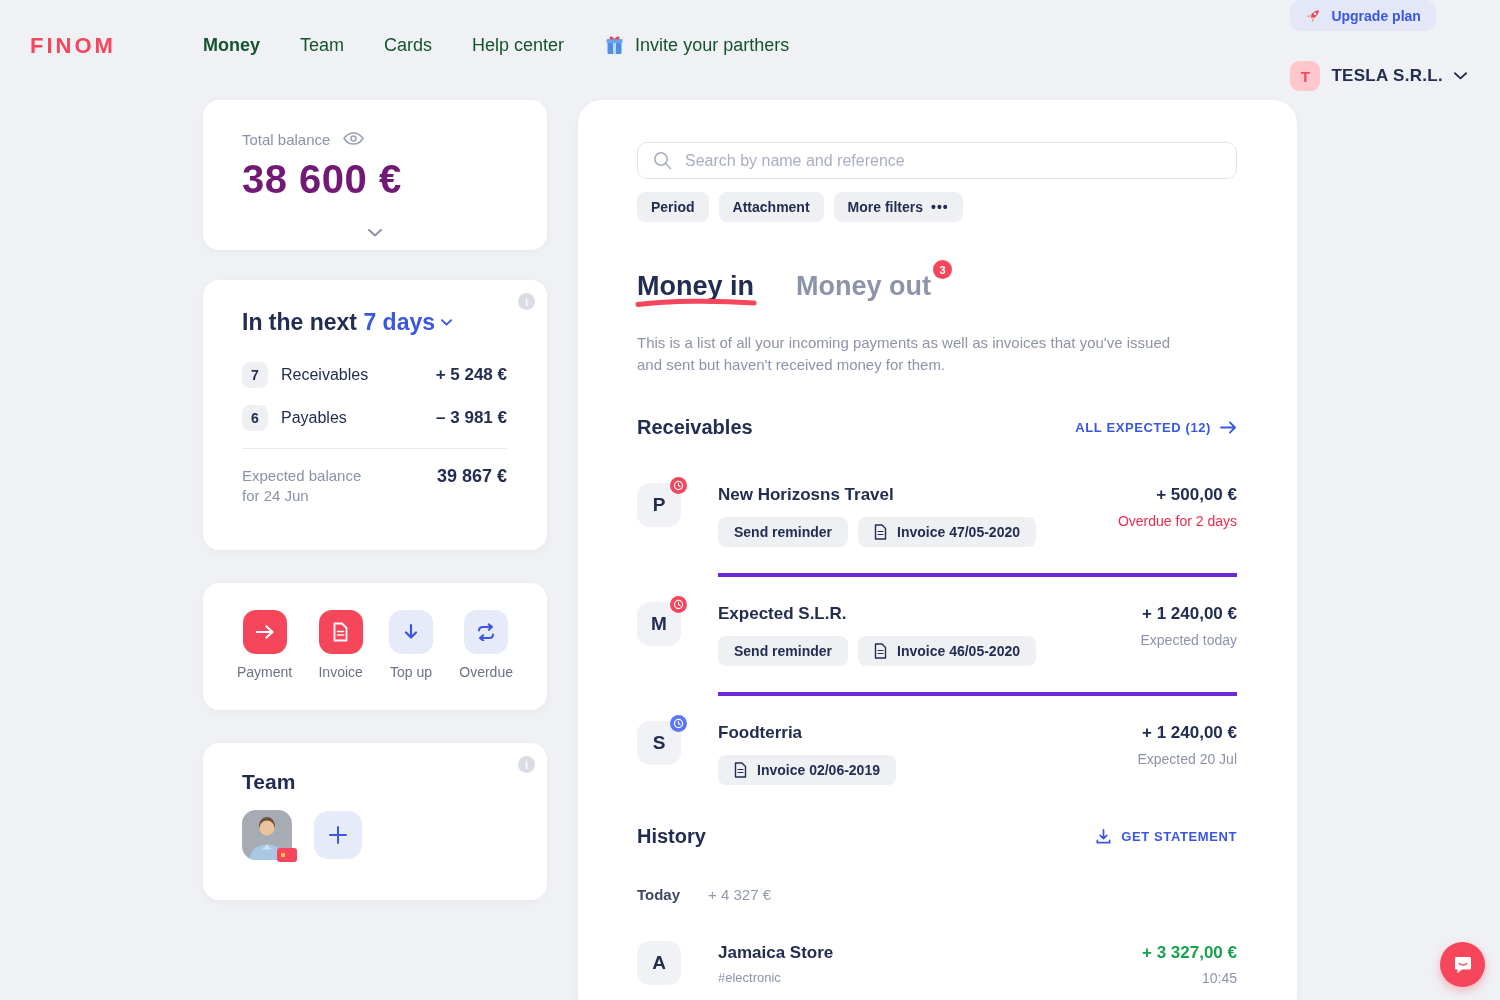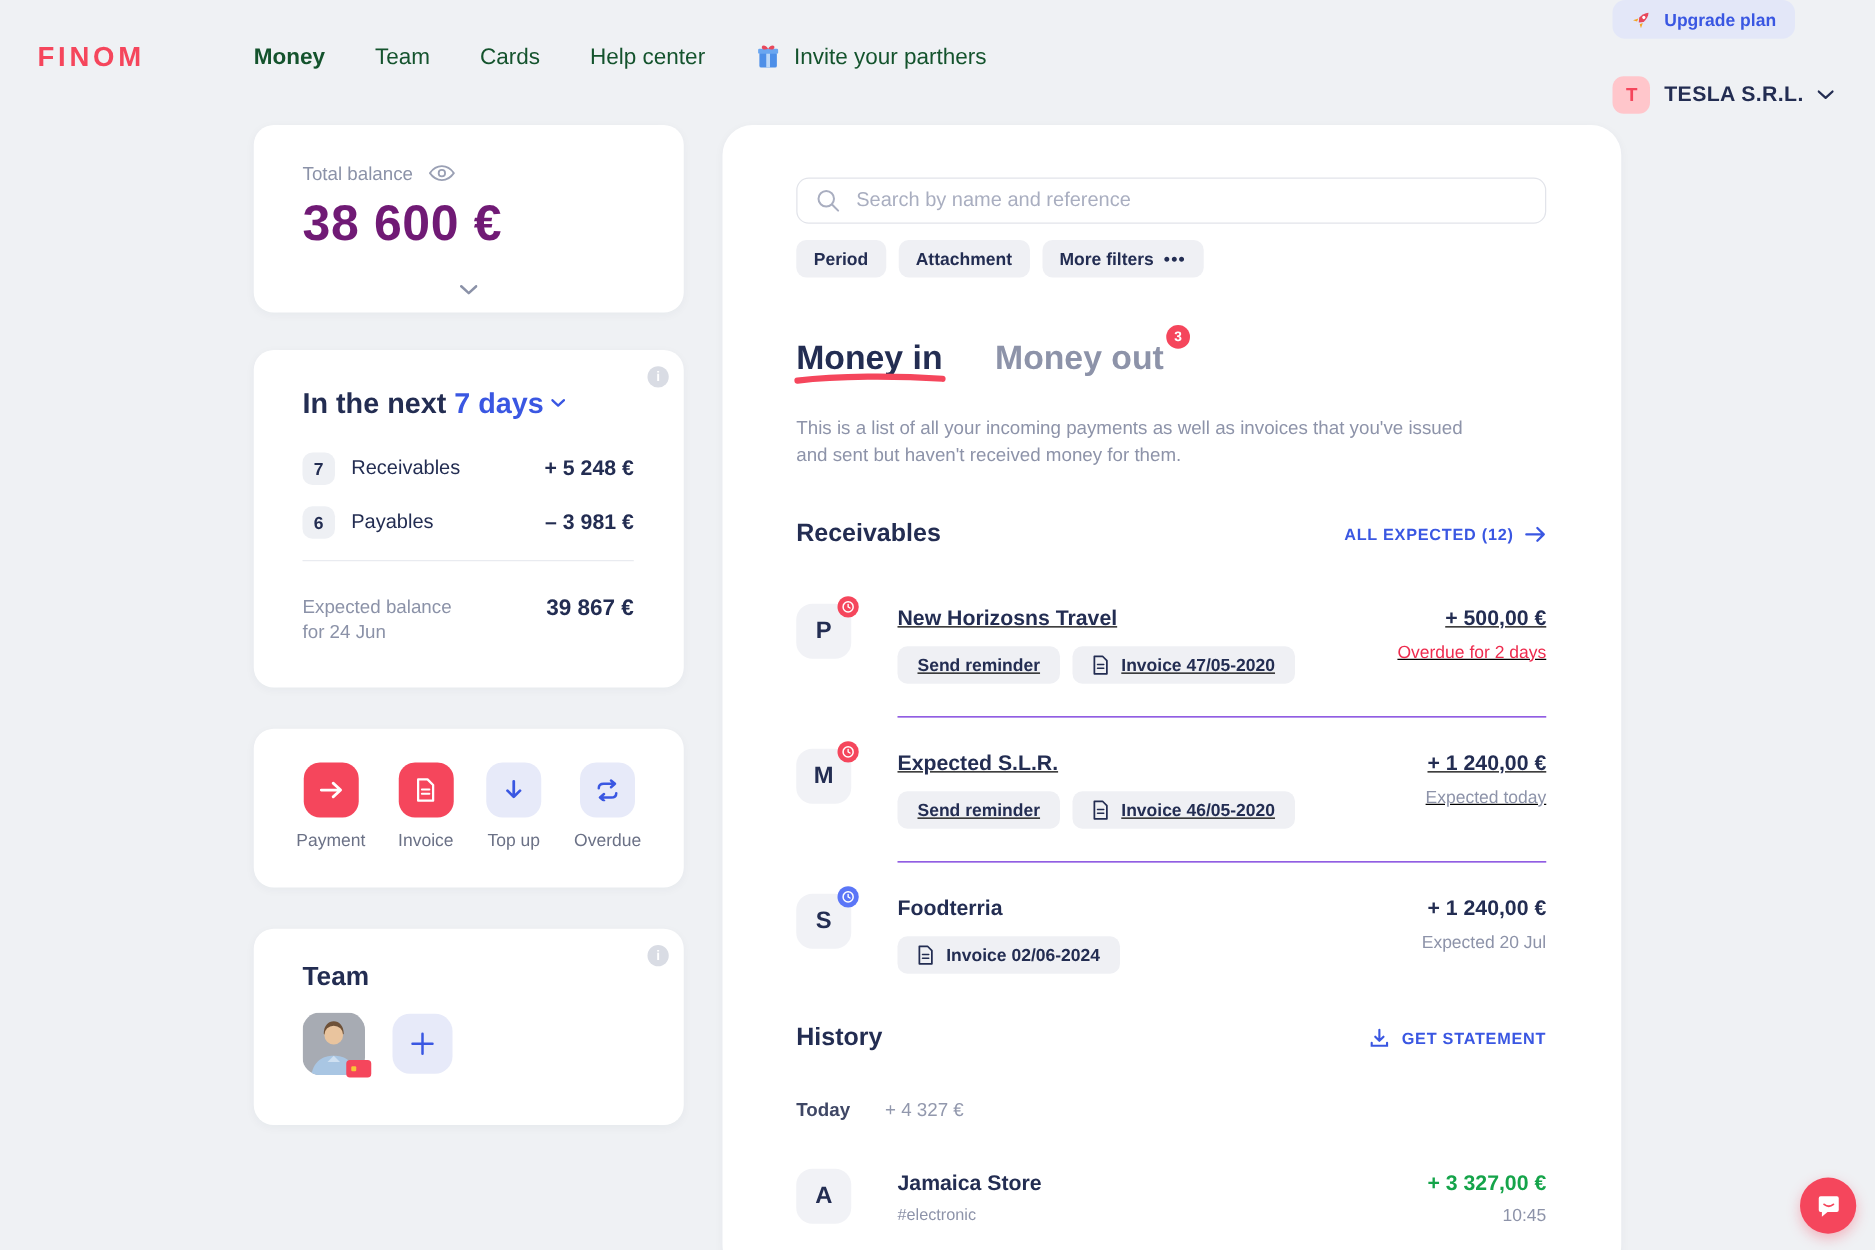--- a/index.html
+++ b/index.html
@@ -34,21 +34,21 @@
 
   .next-card { height:270px; padding:29px 40px 0 39px; margin-bottom:33px; }
   .next-title { font-size:23px; font-weight:800; color:#232d52; }
   .period-select { color:#3a57e2; cursor:pointer; display:inline-flex; align-items:center; gap:6px; }
   .next-rows { margin-top:26px; }
   .next-row { display:flex; align-items:center; margin-bottom:17px; }
   .count-badge { width:26px; height:26px; background:#eef0f4; border-radius:8px; display:flex; align-items:center; justify-content:center; font-size:14px; font-weight:700; color:#232d52; }
   .next-row-label { margin-left:13px; font-size:16px; color:#232d52; font-weight:500; }
   .next-row-amount { margin-left:auto; font-size:17px; font-weight:700; color:#232d52; }
   .next-divider { border-top:1px solid #e9ebf0; margin-top:7px; }
-  .expected { display:flex; margin-top:27px; }
+  .expected { display:flex; margin-top:17px; }
   .expected-label { color:#8b92a8; font-size:15px; line-height:1.35; }
   .expected-amount { margin-left:auto; font-weight:800; font-size:18px; color:#232d52; }
 
   .actions-card { height:127px; margin-bottom:33px; display:flex; justify-content:space-between; padding:27px 34px 0 34px; }
   .action { display:flex; flex-direction:column; align-items:center; gap:10px; cursor:pointer; background:none; border:none; font-family:inherit; }
   .action-icon { width:44px; height:44px; border-radius:13px; display:flex; align-items:center; justify-content:center; }
   .action-icon.red { background:#f5465c; }
   .action-icon.lav { background:#e7eaf9; }
   .action-label { font-size:14px; color:#6b7186; }
 
@@ -82,21 +82,21 @@
   .section-title { font-size:20px; font-weight:800; color:#232d52; }
   .section-link { margin-left:auto; color:#3a57e2; font-size:13px; font-weight:700; letter-spacing:0.6px; display:flex; align-items:center; gap:9px; cursor:pointer; text-decoration:none; }
 
   .r-list { margin-top:44px; }
   .r-row { display:flex; gap:37px; cursor:pointer; }
   .avatar { width:44px; height:44px; border-radius:13px; background:#f1f2f6; display:flex; align-items:center; justify-content:center; font-size:19px; font-weight:600; color:#232d52; position:relative; flex-shrink:0; }
   .clock-badge { position:absolute; top:-6px; right:-6px; width:17px; height:17px; border-radius:50%; display:flex; align-items:center; justify-content:center; }
   .clock-badge.red { background:#f5465c; }
   .clock-badge.blue { background:#5b76f7; }
   .r-body { flex:1; display:flex; padding-bottom:26px; }
-  .r-body.divided { border-bottom:1px solid #6d28d9; margin-bottom:25px;text-decoration:underline; }
+  .r-body.divided { border-bottom:4px solid #6d28d9; margin-bottom:25px; }
   .r-main { flex:1; }
   .r-name { font-size:17px; font-weight:600; color:#232d52; margin-top:2px; }
   .r-buttons { display:flex; gap:10px; margin-top:12px; }
   .btn-chip { background:#eff0f4; border:none; border-radius:8px; padding:7px 16px; font-size:14px; font-weight:600; color:#232d52; display:flex; align-items:center; gap:10px; font-family:inherit; cursor:pointer; }
   .r-right { text-align:right; }
   .r-amount { font-size:17px; font-weight:800; color:#232d52; margin-top:2px; }
   .r-amount.green { color:#15a44a; }
   .r-status { margin-top:8px; font-size:14px; color:#8d93a9; }
   .r-status.overdue { color:#ee2b4e; }
 
@@ -419,21 +419,21 @@
           <div class="r-main">
             <div class="r-name">Foodterria</div>
             <div class="r-buttons">
               <button class="btn-chip">
                 <span style="display:flex;">
                   <svg width="13" height="16" viewBox="0 0 13 16">
                       <path d="M1.5 1h6.5L11.5 4.5V15H1.5z" fill="none" stroke="#232d52" stroke-width="1.4" stroke-linejoin="round"></path>
                       <path d="M4 7.5h5M4 10.5h5" stroke="#232d52" stroke-width="1.2" stroke-linecap="round"></path>
                     </svg>
                 </span>
-                <span>Invoice 02/06-2024</span>
+                <span>Invoice 02/06-2019</span>
               </button>
             </div>
           </div>
           <div class="r-right">
             <div class="r-amount">+ 1 240,00 €</div>
             <div class="r-status">Expected 20 Jul</div>
           </div>
         </div>
       </div>
     </div>

